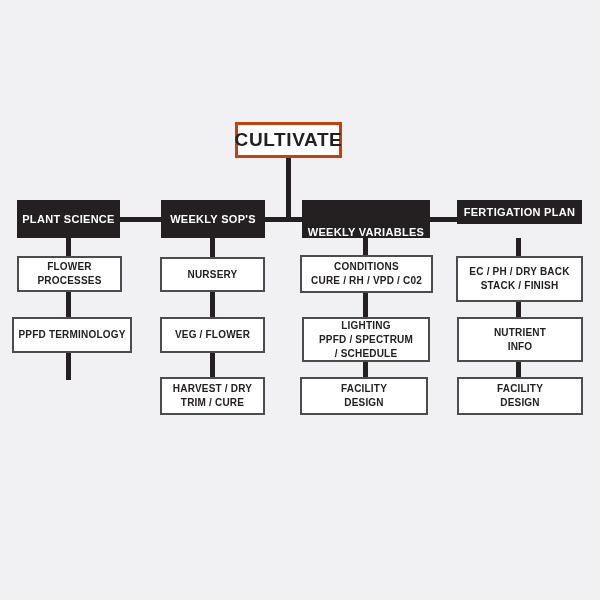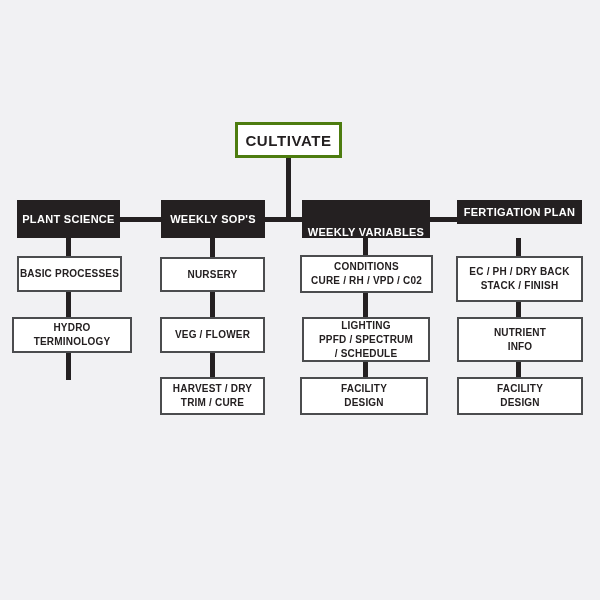--- a/index.html
+++ b/index.html
@@ -10,22 +10,22 @@
     font-family:"Liberation Sans","DejaVu Sans",sans-serif;
     overflow:hidden;
   }
   .line{position:absolute;background:#242021;z-index:1;}
   .box{
     position:absolute;box-sizing:border-box;z-index:2;
     display:flex;align-items:center;justify-content:center;
     text-align:center;font-weight:bold;color:#242021;
   }
   .root-box{
-    background:#ffffff;border:3px solid #4d7c0f;
-    font-size:15px;letter-spacing:0.6px;
+    background:#ffffff;border:3px solid #c2410c;
+    font-size:19px;letter-spacing:0.6px;
   }
   .hdr-box{
     background:#242021;color:#ffffff;
     font-size:11px;letter-spacing:0.3px;
   }
   .sub-box{
     background:#ffffff;border:2px solid #4b4c4e;
     font-size:10px;line-height:1.4;letter-spacing:0.2px;
     white-space:pre-line;
   }
@@ -52,22 +52,22 @@
   <div class="box hdr-box" style="left:161px;top:200px;width:104px;height:38px;">
     <span>WEEKLY SOP'S</span>
   </div>
   <div class="box hdr-box" style="left:302px;top:200px;width:128px;height:38px;align-items:flex-end;">
     <span>WEEKLY VARIABLES</span>
   </div>
   <div class="box hdr-box" style="left:457px;top:200px;width:125px;height:24px;">
     <span>FERTIGATION PLAN</span>
   </div>
 
-  <div class="box sub-box" style="left:17px;top:256px;width:105px;height:36px;">BASIC PROCESSES</div>
-  <div class="box sub-box" style="left:12px;top:317px;width:120px;height:36px;">HYDRO TERMINOLOGY</div>
+  <div class="box sub-box" style="left:17px;top:256px;width:105px;height:36px;">FLOWER PROCESSES</div>
+  <div class="box sub-box" style="left:12px;top:317px;width:120px;height:36px;">PPFD TERMINOLOGY</div>
 
   <div class="box sub-box" style="left:160px;top:257px;width:105px;height:35px;">NURSERY</div>
   <div class="box sub-box" style="left:160px;top:377px;width:105px;height:38px;">HARVEST / DRY
 TRIM / CURE</div>
   <div class="box sub-box" style="left:160px;top:317px;width:105px;height:36px;">VEG / FLOWER</div>
 
   <div class="box sub-box" style="left:300px;top:255px;width:133px;height:38px;">CONDITIONS
 CURE / RH / VPD / C02</div>
   <div class="box sub-box" style="left:302px;top:317px;width:128px;height:45px;">LIGHTING
 PPFD / SPECTRUM

